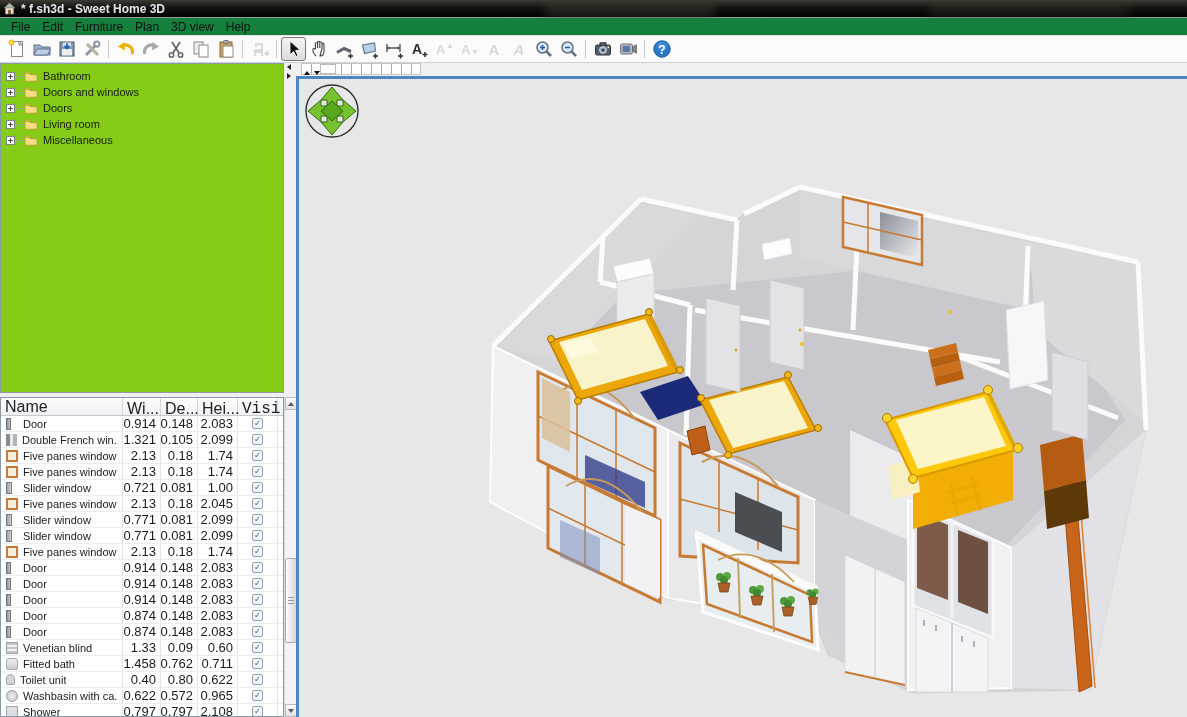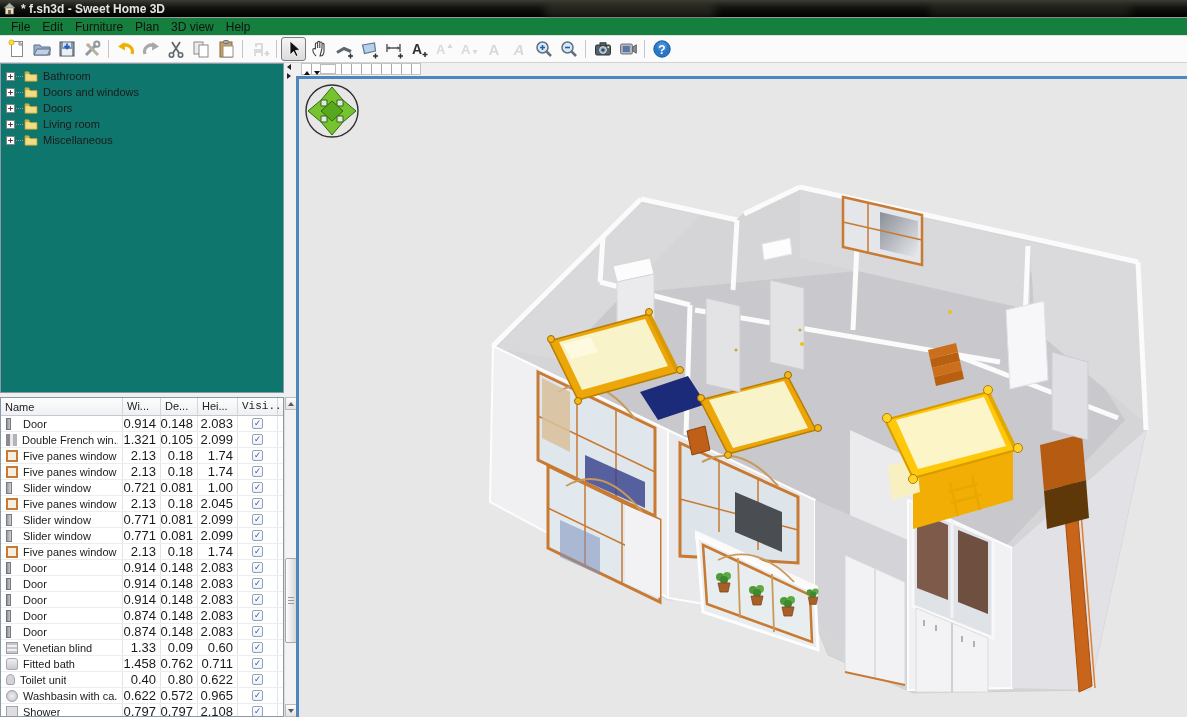--- a/index.html
+++ b/index.html
@@ -20,34 +20,34 @@
   .toolbar{position:absolute;left:0;top:36px;width:100%;height:27px;background:#fbfbfb;
     display:flex;align-items:center;padding-left:4px;border-bottom:1px solid #d2d2d2;}
   .tb{width:25px;height:24px;display:inline-flex;align-items:center;justify-content:center;
       border:1px solid transparent;border-radius:3px;margin:0;}
   .tb svg{width:20px;height:20px;}
   .tb.pressed{border-color:#7a7a7a;background:linear-gradient(#f4f4f4,#dcdcdc);}
   .tb.disabled{opacity:.35;}
   .tb[data-kind="sep"]{width:9px;}
   .tb[data-kind="sep"]::before{content:"";width:1px;height:18px;background:#c6c6ca;display:block;}
   
-  .catalog{position:absolute;left:0;top:63px;width:284px;height:330px;background:#0f766e;
+  .catalog{position:absolute;left:0;top:63px;width:284px;height:330px;background:#84cc16;
     border:1px solid #8a99a8;overflow:hidden;}
   .tree{padding:4px 0 0 3px;}
   .tree-row{height:16px;display:flex;align-items:center;}
   .exp{width:9px;height:9px;flex:0 0 9px;margin-left:2px;}
   .dots{width:7px;border-top:1px dotted #9a9a9a;margin:0 1px;}
   .folder{width:14px;height:12px;flex:0 0 14px;margin-right:5px;}
   .tlabel{font-size:11px;}
   
   .ftable{position:absolute;left:0;top:397px;width:284px;height:320px;background:#fff;
     border:1px solid #8a99a8;overflow:hidden;}
   .thead{display:flex;height:18px;background:linear-gradient(#fdfdfd,#eef0f3);
     border-bottom:1px solid #c8c8cc;}
-  .hc{padding:2px 4px;font-size:11px;color:#222;border-right:1px solid #d6d6da;}
+  .hc{padding:2px 4px;font-size:16px;color:#222;border-right:1px solid #d6d6da;}
   .c0{width:122px;display:flex;align-items:center;overflow:hidden;white-space:nowrap;}
   .c1{width:38px;}.c2{width:37px;}.c3{width:40px;}.c4{width:40px;text-align:center;font-family:Liberation Mono, monospace;}
   .trow{display:flex;height:16px;align-items:center;border-bottom:1px solid #ededf0;}
   .trow>span{padding:0 4px;border-right:1px solid #e4e4e8;height:100%;display:flex;align-items:center;}
   .trow .num{justify-content:flex-end;font-size:13px;}
   .trow .c4{justify-content:center;}
   .nm{overflow:hidden;white-space:nowrap;font-size:11px;}
   .ic{width:12px;height:12px;display:inline-block;margin:0 5px 0 1px;flex:0 0 auto;}
   [data-ic="door"]{width:5px;margin-right:12px;background:linear-gradient(90deg,#8d8d95,#c9c9cf);border:1px solid #73737b;}
   [data-ic="dfwindow"]{width:11px;border-left:4px solid #8a8a92;border-right:4px solid #b3b3bb;background:#e9e9ec;}

